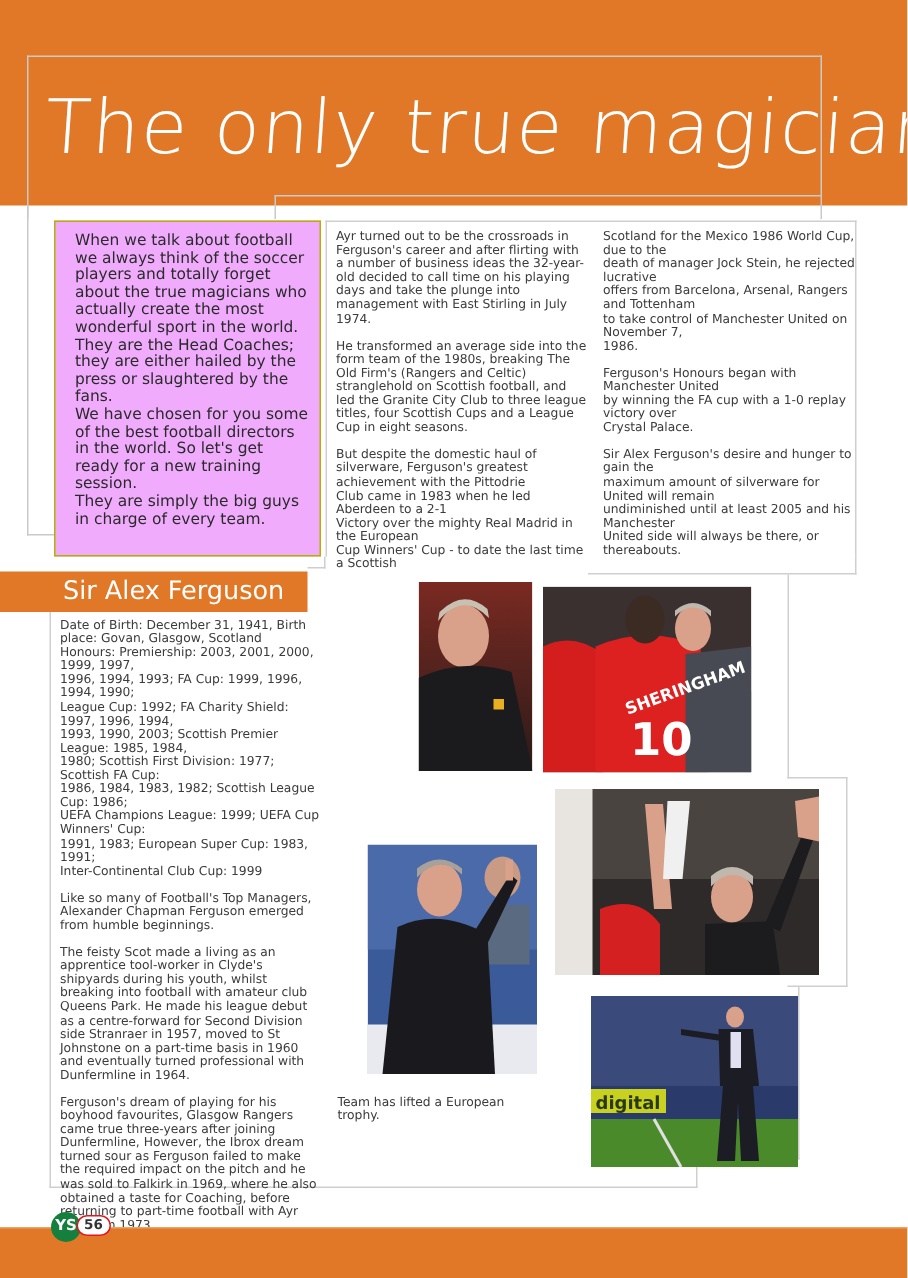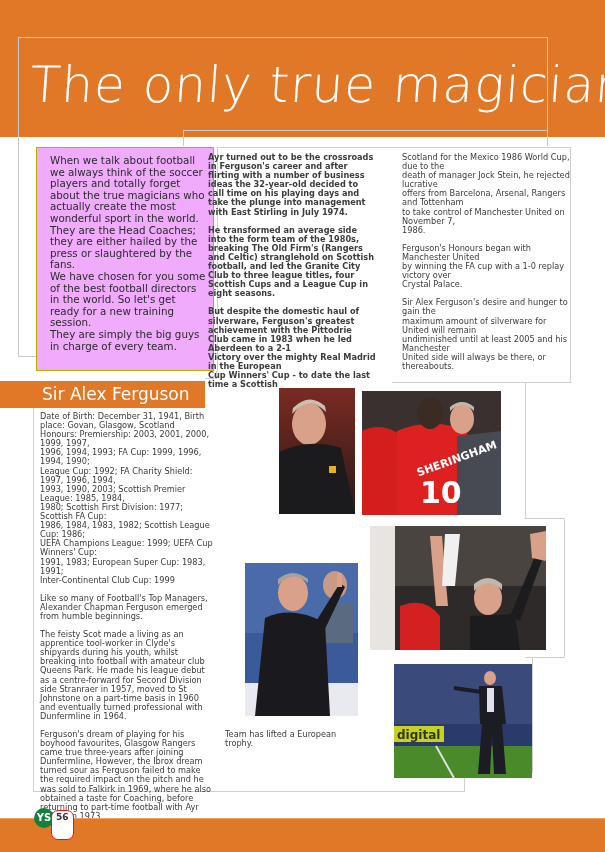--- a/index.html
+++ b/index.html
@@ -23,42 +23,42 @@
   .text-frame-step2 { position: absolute; left: 525px; top: 383px; width: 46px; height: 136px; border-left: 1px solid #cfcfcf; }
   .frame-step3 { position: absolute; left: 525px; top: 518px; width: 40px; height: 140px; border-top: 1px solid #cfcfcf; border-right: 1px solid #cfcfcf; border-bottom: 1px solid #cfcfcf; }
   .frame-step4 { position: absolute; left: 532px; top: 658px; width: 1px; height: 115px; border-left: 1px solid #cfcfcf; }
   .frame-step5 { position: absolute; left: 464px; top: 772px; width: 69px; height: 1px; border-top: 1px solid #cfcfcf; }
   .frame-step6 { position: absolute; left: 464px; top: 772px; width: 1px; height: 20px; border-left: 1px solid #cfcfcf; }
   .left-frame { position: absolute; left: 33px; top: 408px; width: 432px; height: 384px; border-left: 1px solid #cfcfcf; border-bottom: 1px solid #cfcfcf; }
   .bridge-frame { position: absolute; left: 205px; top: 371px; width: 12px; height: 8px; border-bottom: 1px solid #cfcfcf; border-right: 1px solid #cfcfcf; }
 
   .col { position: absolute; font-size: 8.2px; line-height: 9.1px; color: #3c3c3c; }
   .col p { margin-bottom: 9px; white-space: pre-line; }
-  .col-center { left: 208px; top: 153px; width: 168px; font-weight: bold; }
+  .col-center { left: 224px; top: 153px; width: 168px; }
   .col-right { left: 402px; top: 153px; width: 168px; }
 
   .name-bar { position: absolute; left: 0; top: 381px; width: 205px; height: 27px; background: #e07828; }
   .name-bar span { position: absolute; left: 42px; top: 3px; font-size: 17px; line-height: 20px; color: #ffffff; white-space: nowrap; }
 
   .col-left { left: 40px; top: 412px; width: 176px; }
   .col-bottom { left: 225px; top: 730px; width: 140px; }
 
   .photo { position: absolute; overflow: hidden; }
   .photo svg { display: block; width: 100%; height: 100%; }
   .photo-1 { left: 279px; top: 388px; width: 76px; height: 126px; }
   .photo-2 { left: 362px; top: 391px; width: 139px; height: 124px; }
   .photo-3 { left: 370px; top: 526px; width: 176px; height: 124px; }
   .photo-4 { left: 245px; top: 563px; width: 113px; height: 153px; }
   .photo-5 { left: 368px; top: 664px; width: 138px; height: 114px; margin-left: 26px; }
 
   .footer-band { position: absolute; left: 0; top: 818px; width: 605px; height: 34px; background: #e07828; border-top: 1px solid #f0a060; }
   .page-badge { position: absolute; left: 34px; top: 809px; height: 16px; }
   .badge-logo { position: absolute; left: 0; top: -1px; width: 20px; height: 20px; border-radius: 50%; background: #15803d;
     color: #ffffff; font-size: 10px; font-weight: bold; text-align: center; line-height: 19px; }
-  .badge-num { position: absolute; left: 17px; top: 1px; height: 30px; padding: 0 4px 0 4px; background: #ffffff; border: 1px solid #e3161e;
+  .badge-num { position: absolute; left: 17px; top: 1px; height: 14px; padding: 0 4px 0 4px; background: #ffffff; border: 1px solid #e3161e;
     border-radius: 7px; font-size: 9px; line-height: 12px; color: #333333; font-weight: bold; }
 </style>
 </head>
 <body>
 
 <div class="header-band"></div>
 <div class="title-frame"></div>
 <div class="title-frame-inner"></div>
 <div class="title-frame-left"></div>
 <h1 class="page-title">The only true magicians</h1>

